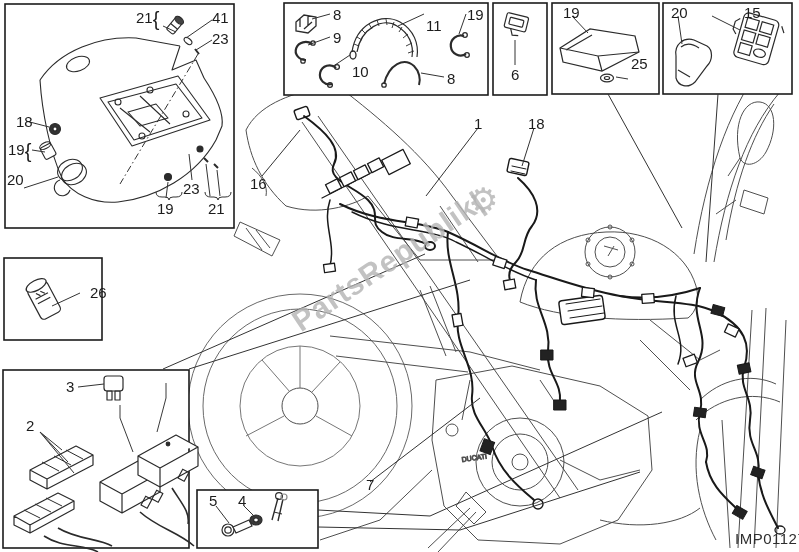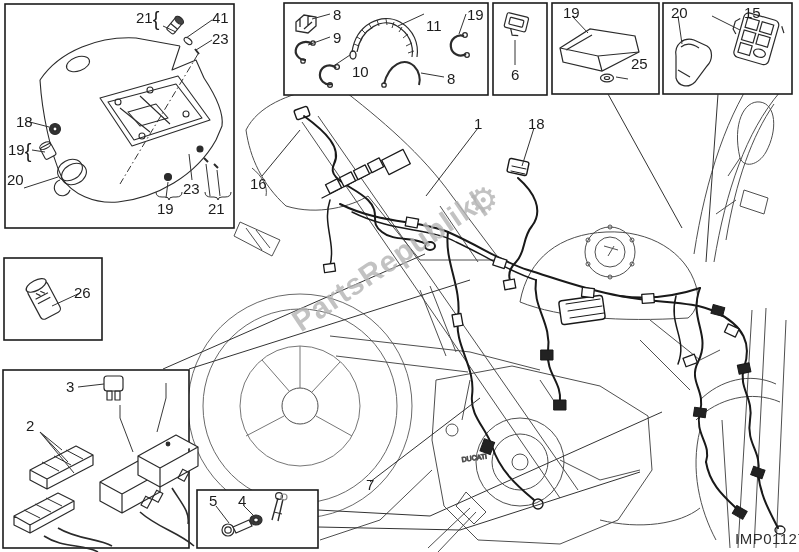--- a/index.html
+++ b/index.html
@@ -354,21 +354,21 @@
 <div class="co" style="left:467px;top:7px">19</div>
 <div class="co" style="left:447px;top:71px">8</div>
 <div class="co" style="left:511px;top:67px">6</div>
 <div class="co" style="left:563px;top:5px">19</div>
 <div class="co" style="left:631px;top:56px">25</div>
 <div class="co" style="left:671px;top:5px">20</div>
 <div class="co" style="left:744px;top:5px">15</div>
 <div class="co" style="left:250px;top:176px">16</div>
 <div class="co" style="left:474px;top:116px">1</div>
 <div class="co" style="left:528px;top:116px">18</div>
-<div class="co" style="left:74px;top:285px">26</div>
+<div class="co" style="left:90px;top:285px">26</div>
 <div class="co" style="left:66px;top:379px">3</div>
 <div class="co" style="left:26px;top:418px">2</div>
 <div class="co" style="left:209px;top:493px">5</div>
 <div class="co" style="left:238px;top:493px">4</div>
 <div class="co" style="left:366px;top:477px">7</div>
 
 <div class="code">IMP01127</div>
 
 </div>
 

